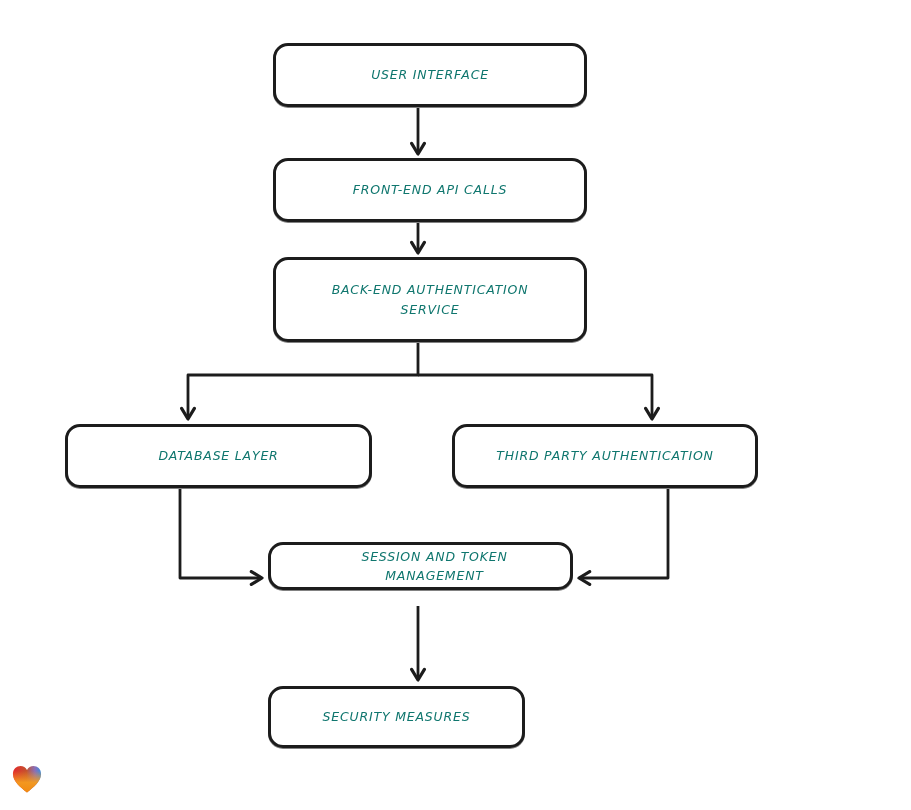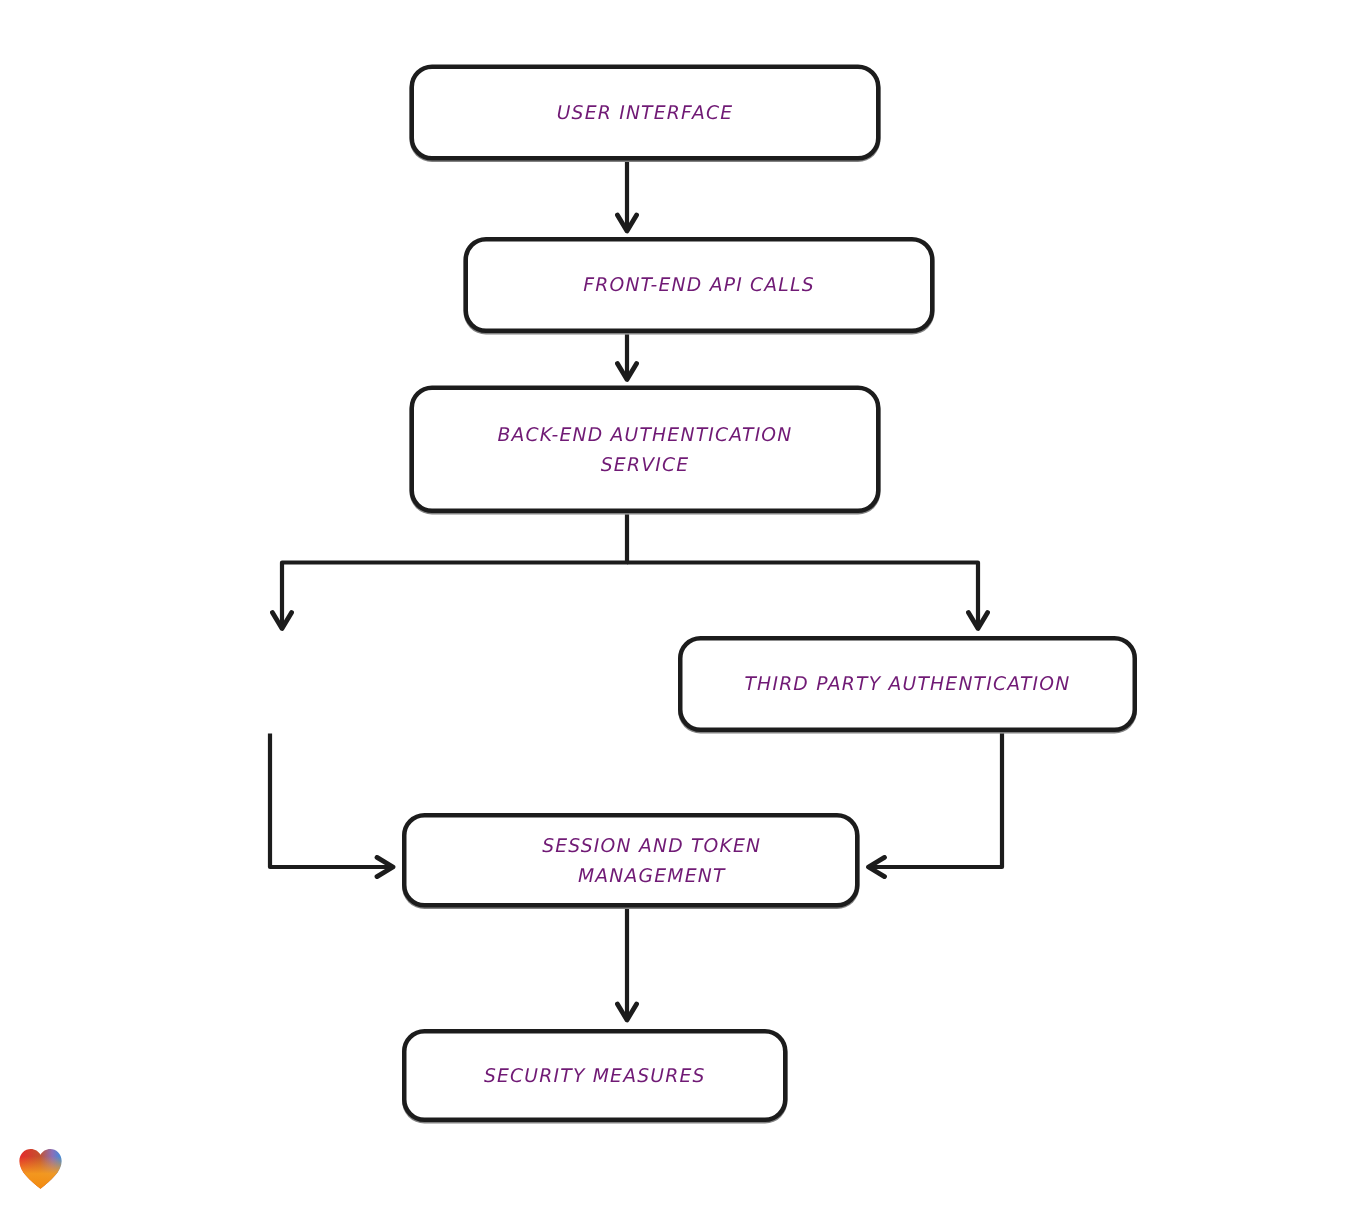--- a/index.html
+++ b/index.html
@@ -31,28 +31,28 @@
     border-radius: 15px;
     box-shadow: 0 1px 0 0 rgba(28,28,28,0.55);
     box-sizing: border-box;
     text-align: center;
   }
   .node-label {
     font-size: 12.5px;
     font-style: italic;
     letter-spacing: 0.8px;
     line-height: 1.55;
-    color: #701a75;
+    color: #0f766e;
   }
   #n1 { left: 273px; top: 43px;  width: 314px; height: 64px; }
-  #n2 { left: 273px; top: 158px; width: 314px; height: 64px; margin-left: 36px; }
+  #n2 { left: 273px; top: 158px; width: 314px; height: 64px; }
   #n3 { left: 273px; top: 257px; width: 314px; height: 85px; }
   #n4 { left: 65px;  top: 424px; width: 307px; height: 64px; }
   #n5 { left: 452px; top: 424px; width: 306px; height: 64px; text-align: right; }
-  #n6 { left: 268px; top: 542px; width: 305px; height: 63px; padding-left: 28px; }
+  #n6 { left: 268px; top: 542px; width: 305px; height: 48px; padding-left: 28px; }
   #n7 { left: 268px; top: 686px; width: 257px; height: 62px; }
   #n3 .node-label { max-width: 215px; }
   #n6 .node-label { max-width: 185px; }
   .logo {
     position: absolute;
     left: 9px;
     top: 761px;
     width: 36px;
     height: 36px;
     display: block;
@@ -86,20 +86,23 @@
   </div>
 
   <div class="node" id="n2">
     <span class="node-label">FRONT-END API CALLS</span>
   </div>
 
   <div class="node" id="n3">
     <span class="node-label">BACK-END AUTHENTICATION SERVICE</span>
   </div>
 
+  <div class="node" id="n4">
+    <span class="node-label">DATABASE LAYER</span>
+  </div>
 
   <div class="node" id="n5">
     <span class="node-label">THIRD PARTY AUTHENTICATION</span>
   </div>
 
   <div class="node" id="n6">
     <span class="node-label">SESSION AND TOKEN MANAGEMENT</span>
   </div>
 
   <div class="node" id="n7">

